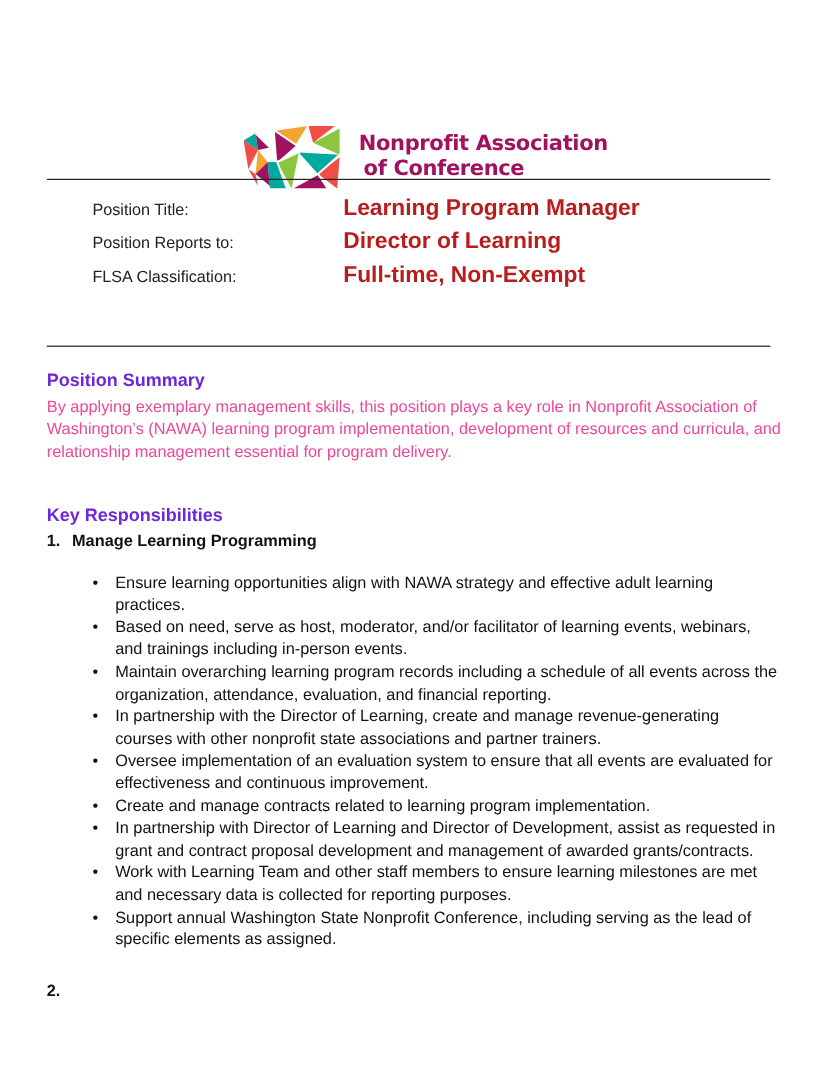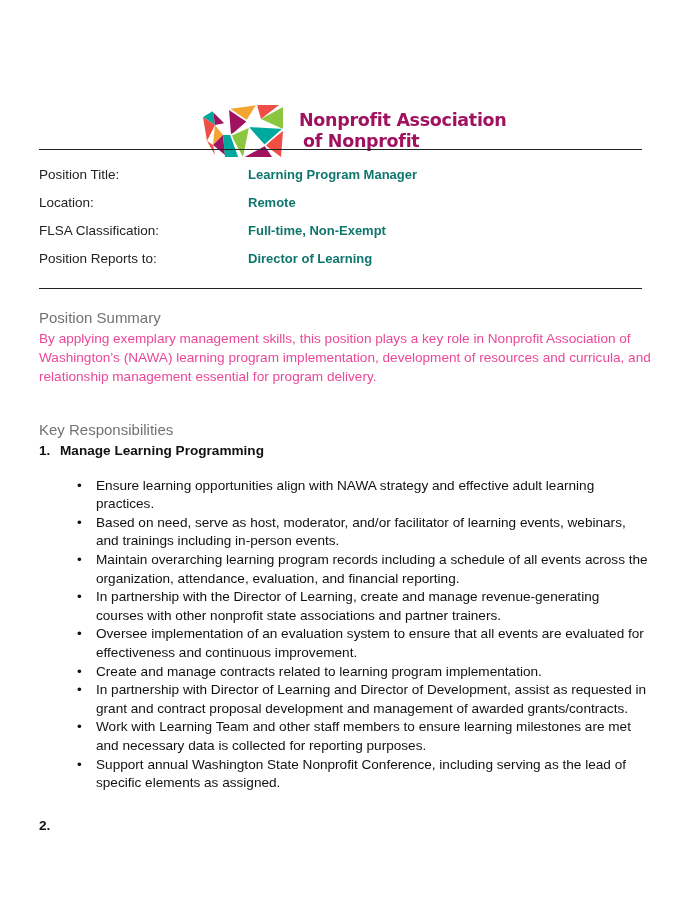--- a/index.html
+++ b/index.html
@@ -6,23 +6,23 @@
   body { width: 695px; height: 901px; position: relative; overflow: hidden;
          font-family: "Liberation Sans", "DejaVu Sans", sans-serif; color: #1a1a1a; }
   .logo { position: absolute; left: 203px; top: 57px; display: flex; align-items: center; margin-top: 48px; }
   .logo svg { display: block; }
   .logo-text { margin-left: 12px; color: #a0115f; font-family: "DejaVu Sans", sans-serif;
                font-weight: bold; font-size: 17.5px; line-height: 21px; letter-spacing: -0.3px; }
   .logo-text .l2 { padding-left: 4px; }
   .rule { position: absolute; left: 39px; width: 603px; height: 1px; background: #222; }
   .info { position: absolute; left: 39px; top: 160px; width: 603px; }
   .info-row { display: flex; height: 28px; align-items: center; font-size: 13.5px; }
-  .info-label { width: 209px; color: #222; }
-  .info-value { font-weight: bold; color: #0f766e; font-size: 13px; }
-  .section-title { position: absolute; left: 39px; color: #737373; font-size: 15px; font-weight: normal; }
+  .info-label { width: 209px; color: #222; margin-left: 38px; }
+  .info-value { font-weight: bold; color: #b91c1c; font-size: 19px; }
+  .section-title { position: absolute; left: 39px; color: #6d28d9; font-size: 15px; font-weight: bold; }
   .summary { position: absolute; left: 39px; top: 330px; width: 625px; font-size: 13.6px; line-height: 18.8px; color: #ec4899; }
   .resp { position: absolute; left: 39px; top: 442px; width: 625px; font-size: 13.6px; line-height: 18.6px; color: #111; }
   .num-head { display: flex; font-weight: bold; }
   .num-head .n { width: 21px; }
   ul.bullets { list-style: none; margin: 16px; padding: 0 0 0 22px; }
   ul.bullets li { position: relative; padding-left: 19px; }
   ul.bullets li::before { content: "\2022"; position: absolute; left: 0; top: 0; }
   .head2 { position: absolute; left: 39px; top: 817px; }
 </style>
 </head>
@@ -44,42 +44,38 @@
     <polygon points="46,22 80,24 62,40" fill="#00a99d"></polygon>
     <polygon points="20,30 28,30 36,52 22,52" fill="#00a99d"></polygon>
     <polygon points="40,52 62,40 70,52" fill="#a0115f"></polygon>
     <polygon points="62,40 80,26 78,52" fill="#f04e45"></polygon>
     <g stroke="#ffffff" stroke-width="1.6" fill="none">
       <path d="M10,6 L22,18 L28,30 M26,4 L44,16 L46,22 M54,0 L44,16 M58,14 L46,22 M80,24 L62,40 L40,52 M28,30 L46,22 M28,30 L36,52 M62,40 L70,52"></path>
     </g>
   </svg>
   <div class="logo-text">
     <div>Nonprofit Association</div>
-    <div class="l2">of Nonprofit</div>
+    <div class="l2">of Conference</div>
   </div>
 </div>
 
 <div class="rule" style="top:149px"></div>
 
 <div class="info">
   <div class="info-row">
     <span class="info-label">Position Title:</span>
     <span class="info-value">Learning Program Manager</span>
   </div>
   <div class="info-row">
-    <span class="info-label">Location:</span>
-    <span class="info-value">Remote</span>
+    <span class="info-label">Position Reports to:</span>
+    <span class="info-value">Director of Learning</span>
   </div>
   <div class="info-row">
     <span class="info-label">FLSA Classification:</span>
     <span class="info-value">Full-time, Non-Exempt</span>
-  </div>
-  <div class="info-row">
-    <span class="info-label">Position Reports to:</span>
-    <span class="info-value">Director of Learning</span>
   </div>
 </div>
 
 <div class="rule" style="top:288px"></div>
 
 <div class="section-title" style="top:309px">Position Summary</div>
 <div class="summary">By applying exemplary management skills, this position plays a key role in Nonprofit Association of Washington’s (NAWA) learning program implementation, development of resources and curricula, and relationship management essential for program delivery.</div>
 
 <div class="section-title" style="top:421px">Key Responsibilities</div>
 

